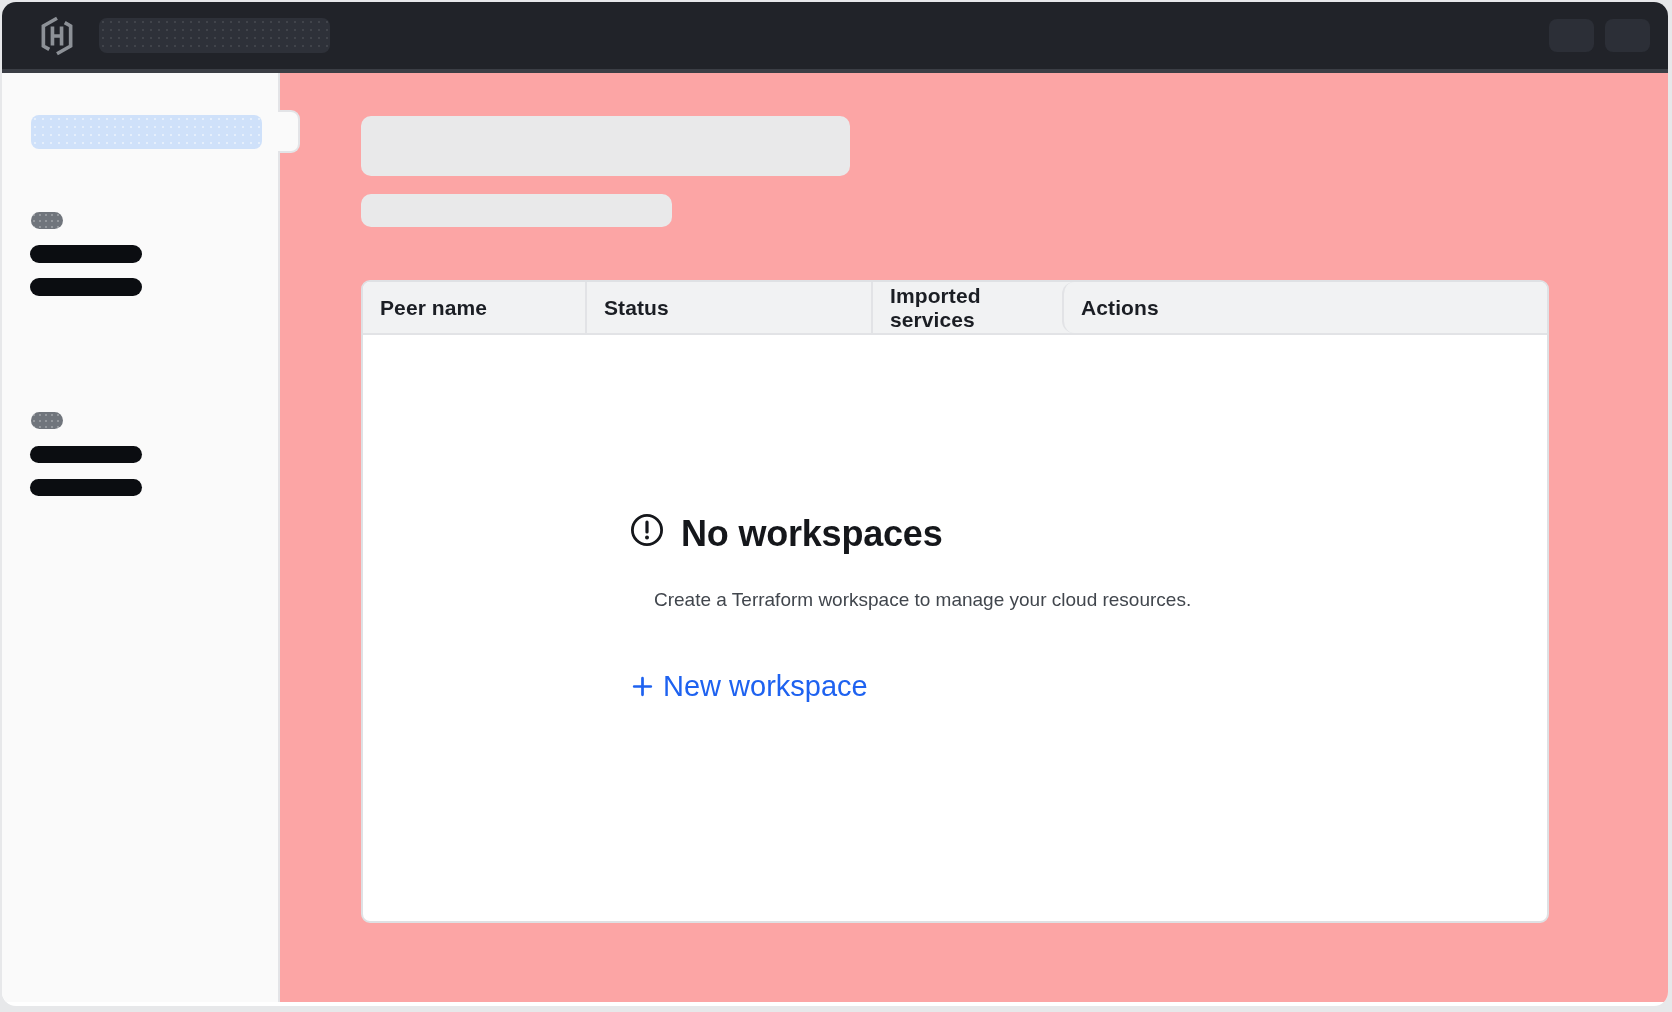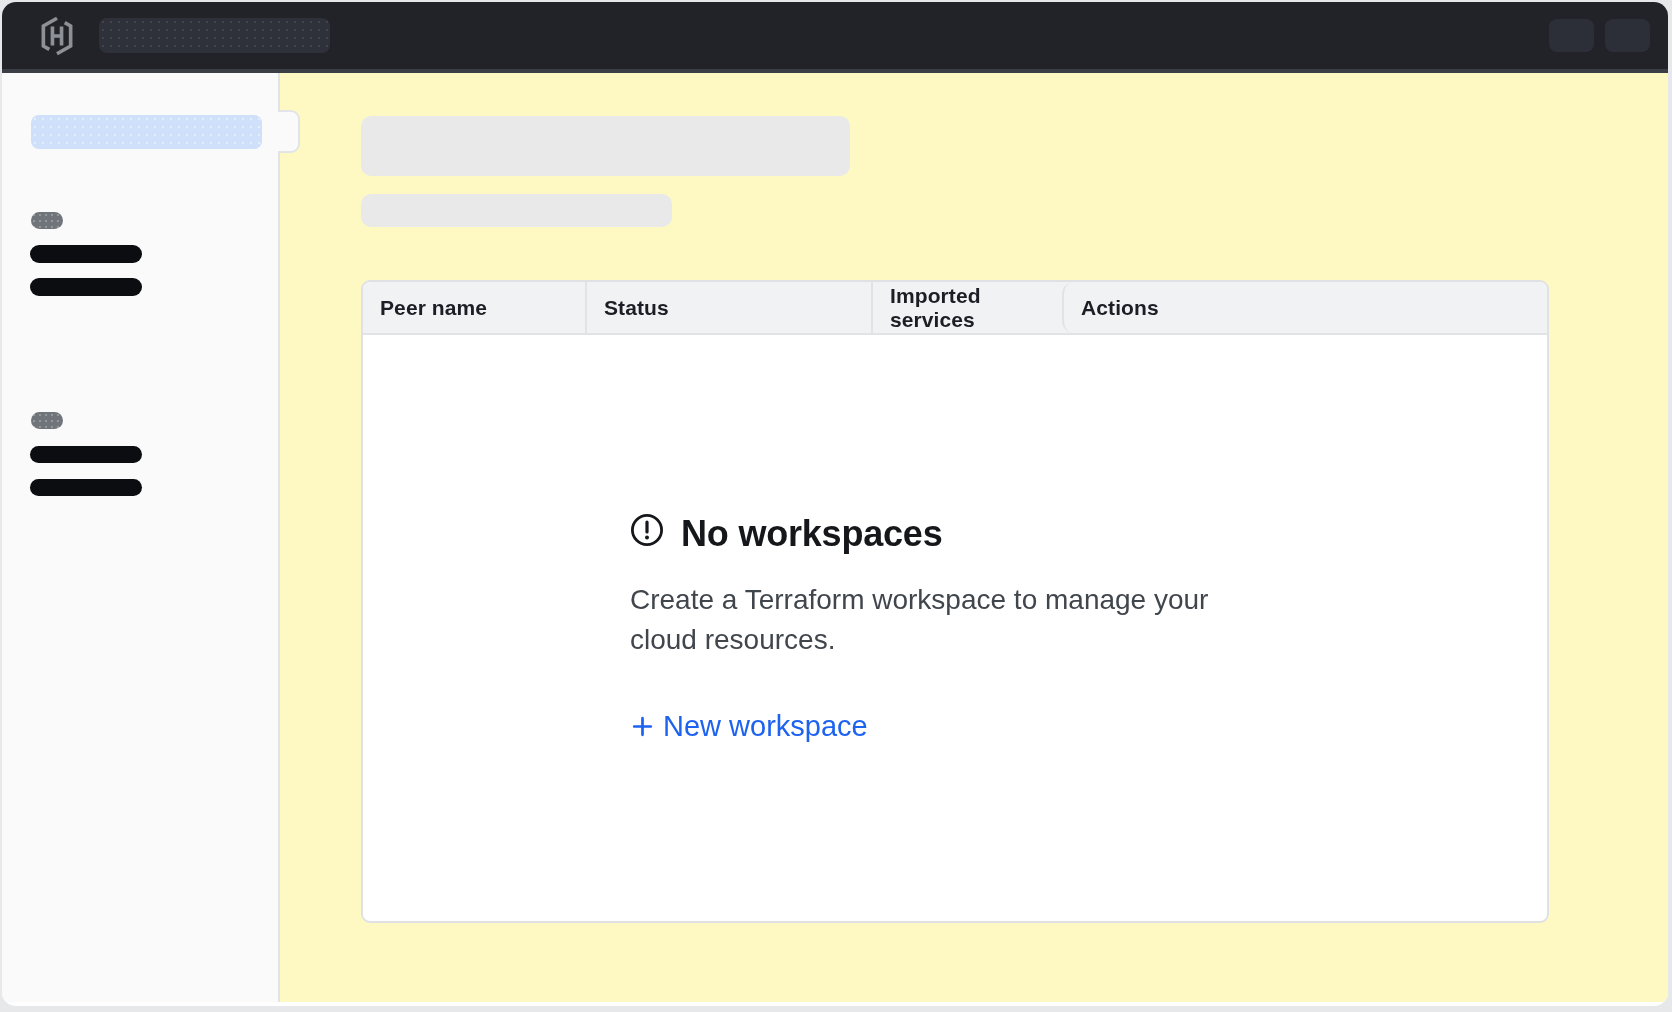--- a/index.html
+++ b/index.html
@@ -52,21 +52,21 @@
   .bar-2{ left:28px; top:205px; }
   .pill-2{ left:29px; top:339px; }
   .bar-3{ left:28px; top:373px; height:17px; }
   .bar-4{ left:28px; top:406px; height:17px; }
   .sidebar-handle{
     position:absolute; left:276px; top:37px; width:22px; height:43px;
     background:#fafafa; border:2px solid #e3e4e7; border-left:none;
     border-radius:0 9px 9px 0; z-index:5; cursor:pointer;
   }
   
-  .main{ flex:1; background:#fef9c3; position:relative;padding-left:43px; }
+  .main{ flex:1; background:#fca5a5; position:relative;padding-left:43px; }
   .skel-title-lg{
     left:81px; top:43px; width:489px; height:60px; border-radius:10px; background:#e9e9ea;
   }
   .skel-title-sm{
     left:81px; top:121px; width:311px; height:33px; border-radius:10px; background:#e9e9ea;
   }
   
   .table{
     position:absolute; left:81px; top:207px; width:1188px; height:643px;
     border:2px solid #dfe1e4; border-radius:9px; background:#ffffff; overflow:hidden;
@@ -83,21 +83,21 @@
   .col-0{ width:222px; } .col-1{ width:229px; } .col-2{ width:240px; }
   .col-3{ width:191px;margin-left:46px; } .col-4{ width:199px; } .col-5{ flex:1 1 auto;border-radius:12px; }
   
   .empty{ width:630px; margin:178px 0 0 267px; }
   .empty-title-row{ display:flex; align-items:flex-start; height:47px; }
   .empty-icon{ width:34px; height:34px; flex:0 0 auto; }
   .empty-title{
     margin-left:17px; font-size:36px; font-weight:700; color:#15171b; letter-spacing:-0.2px;
   }
   .empty-desc{
-    margin-top:20px; font-size:28px; line-height:40px; color:#41464d; max-width:630px;
+    margin-top:20px; font-size:19px; line-height:40px; color:#41464d; max-width:630px;margin-left:24px;
   }
   .empty-action{
     margin-top:50px; display:inline-flex; align-items:center; gap:8px;
     color:#1e62f0; font-size:29px; text-decoration:none; cursor:pointer;
   }
 </style>
 </head>
 <body>
 
 <div class="window">

